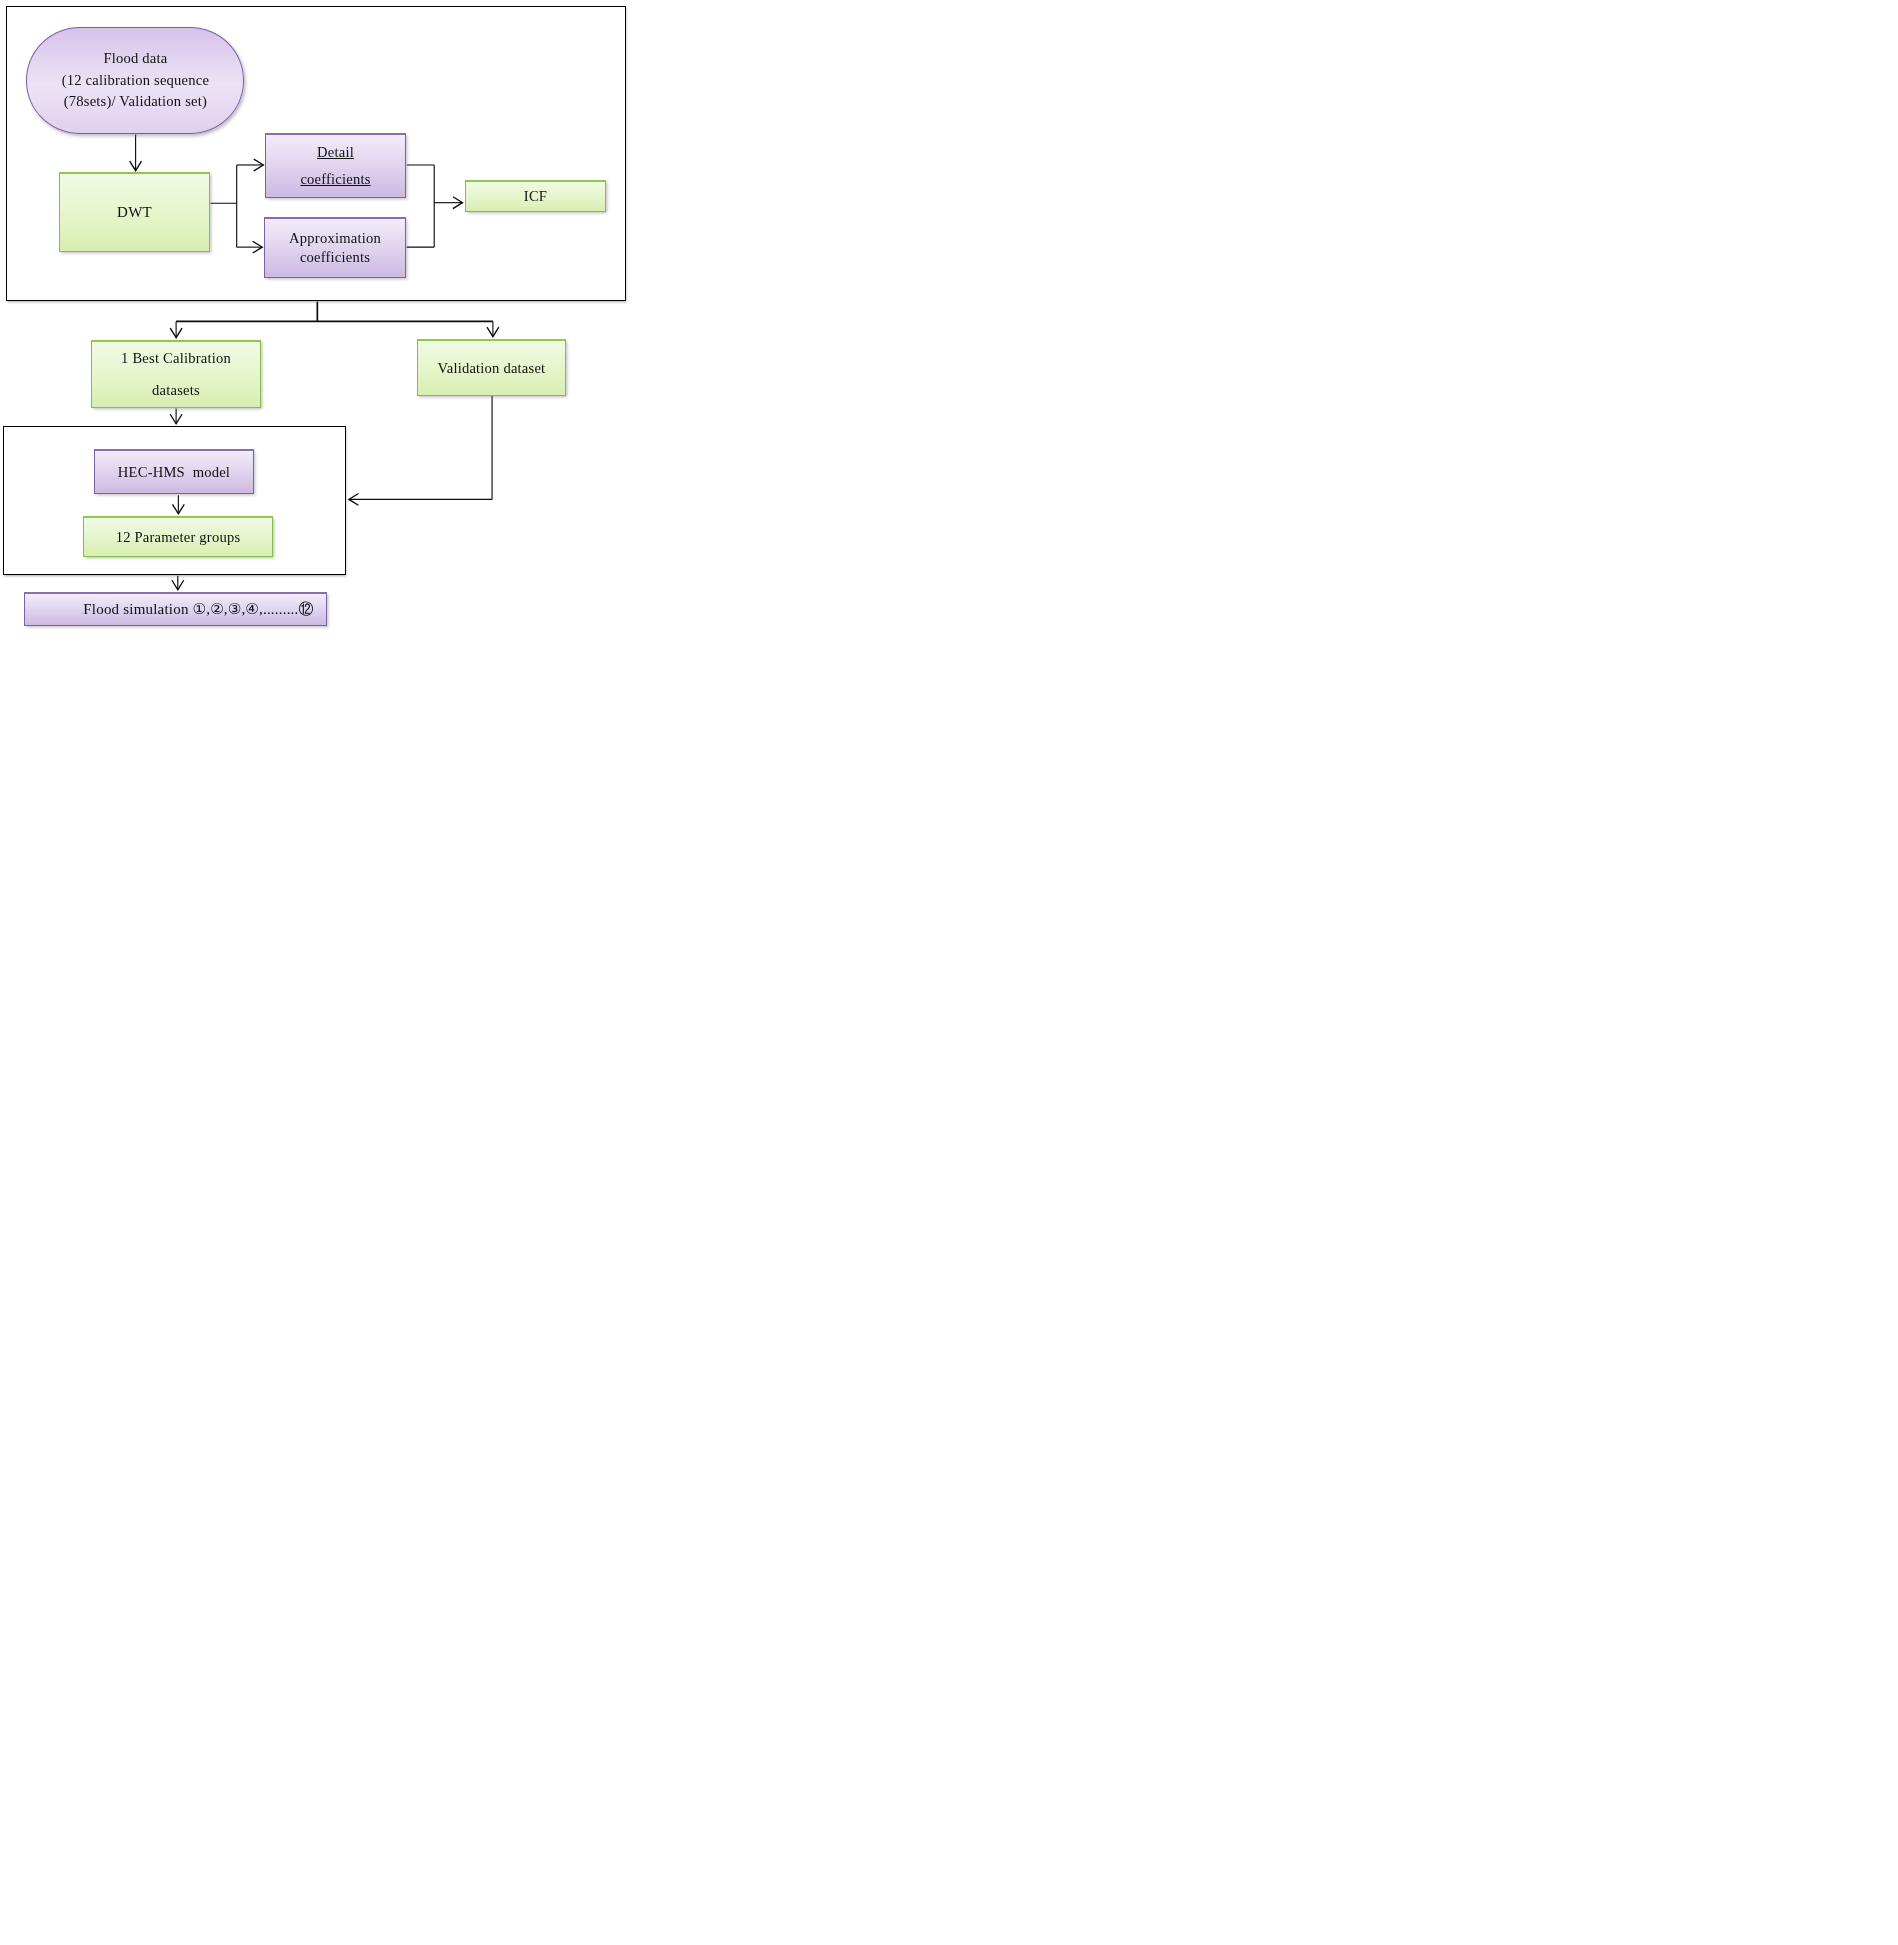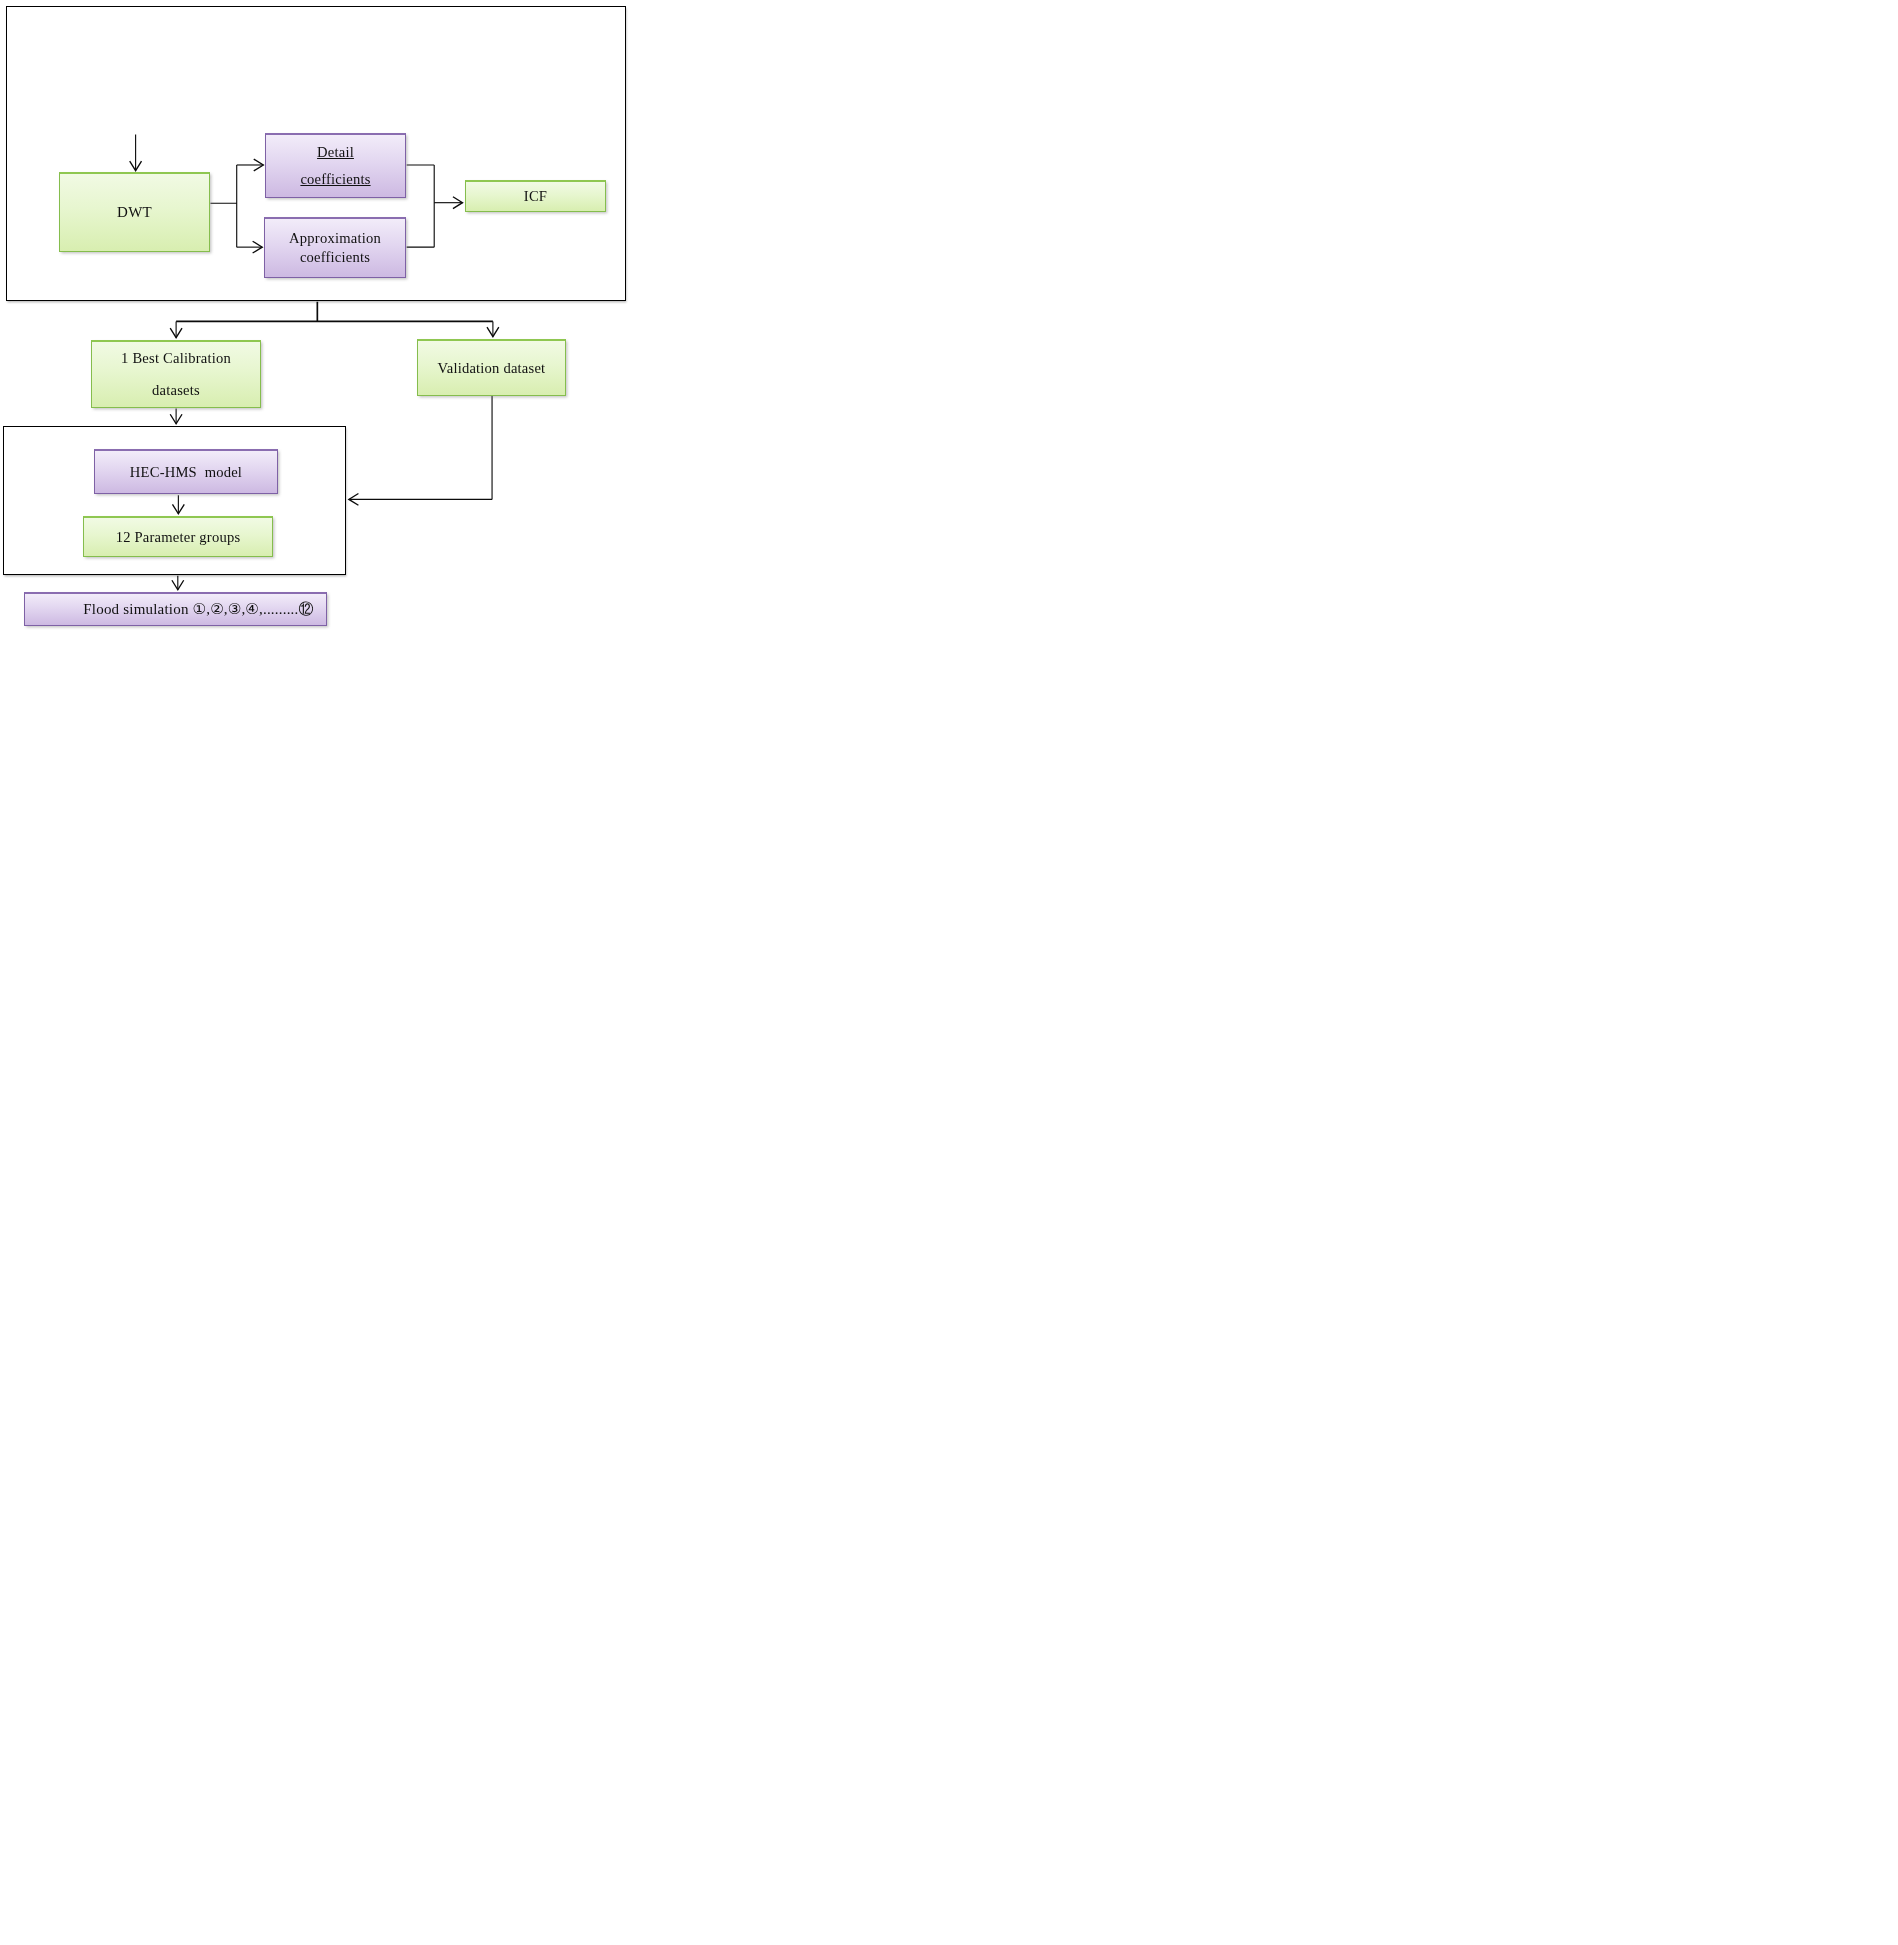--- a/index.html
+++ b/index.html
@@ -22,21 +22,21 @@
            box-shadow:1.7px 2.2px 3.4px rgba(110,110,110,0.45);
            font-size:14.6px;line-height:21.4px;}
   #box1{left:5.6px;top:5.6px;width:620px;height:295px;}
   #box2{left:3.4px;top:426px;width:343px;height:149px;}
   #dwt{left:59px;top:172px;width:151px;height:80px;font-size:15px;}
   #detail{left:265px;top:133px;width:141px;height:65px;font-size:14.6px;line-height:27px;text-decoration:underline;}
   #approx{left:264px;top:217px;width:142px;height:61px;font-size:14.6px;line-height:19px;}
   #icf{left:465px;top:180px;width:141px;height:32px;font-size:14.6px;}
   #calib{left:91px;top:340px;width:170px;height:68px;font-size:14.6px;line-height:31.5px;}
   #valid{left:417px;top:339px;width:149px;height:57px;font-size:14.6px;}
-  #hec{left:94px;top:449px;width:184px;height:45px;font-size:14.6px;}
+  #hec{left:94px;top:449px;width:160px;height:45px;font-size:14.6px;}
   #param{left:83px;top:516px;width:190px;height:41px;font-size:14.6px;text-align:center;}
   #flood{left:24px;top:592px;width:303px;height:34px;font-size:15px;padding-left:46px;}
 </style>
 </head>
 <body>
 
 <div id="page">
 
   <svg id="wires" width="633" height="649" viewBox="0 0 1125 1153">
     <defs>
@@ -66,20 +66,25 @@
       <path d="M874.5,695 V887.3"></path>
       <path d="M874.5,887.3 H620" marker-end="url(#arr)"></path>
 
       <path d="M316,1023 V1048" marker-end="url(#arr)"></path>
     </g>
   </svg>
 
   <div class="node frame" id="box1"></div>
   <div class="node frame" id="box2"></div>
 
+  <div class="node" id="stadium">
+    <span class="lbl">Flood data
+(12 calibration sequence
+(78sets)/ Validation set)</span>
+  </div>
 
   <div class="node green" id="dwt">
     <span class="lbl">DWT</span>
   </div>
 
   <div class="node purple" id="detail">
     <span class="lbl">Detail
 coefficients</span>
   </div>
 

